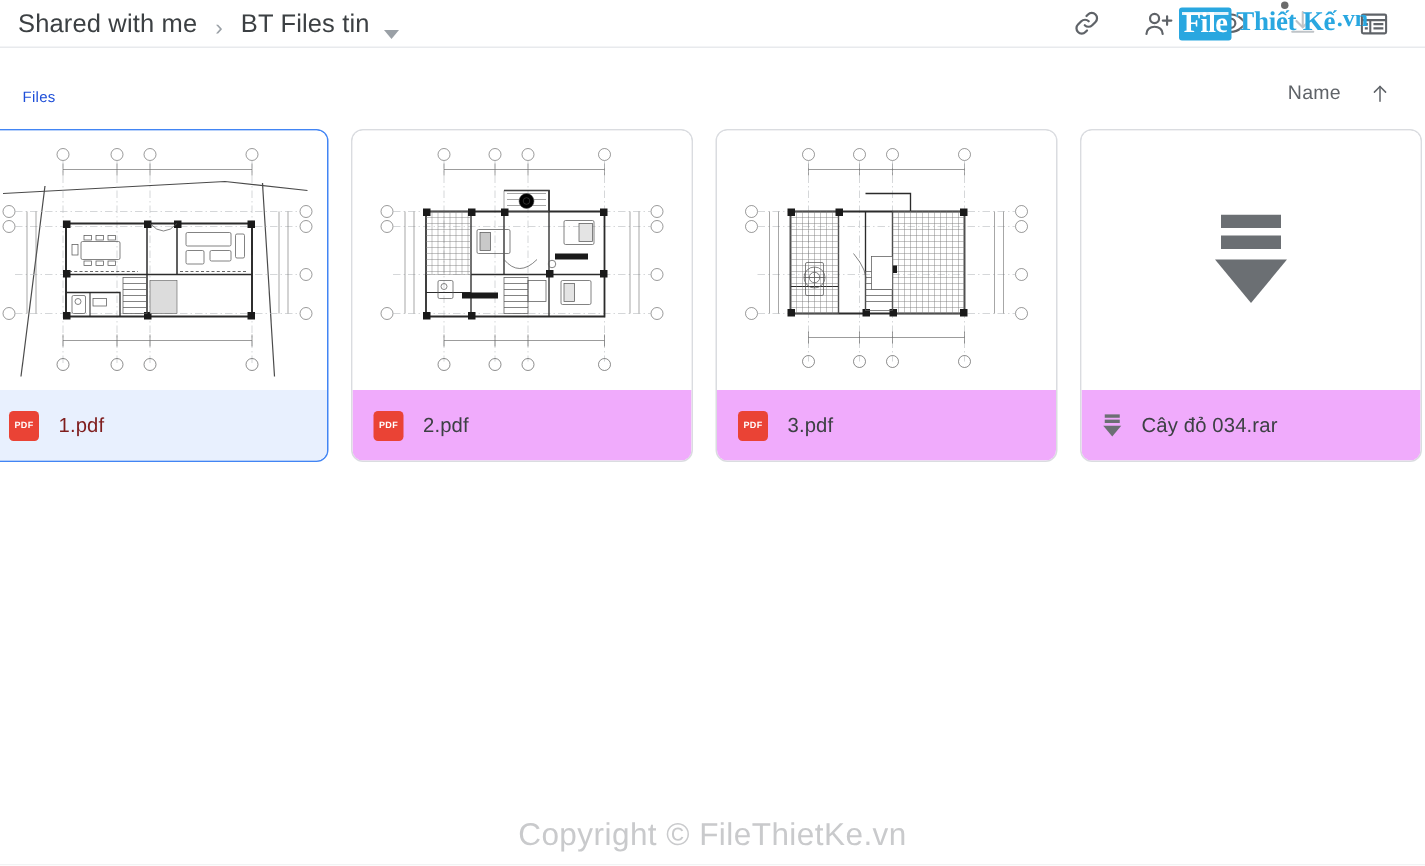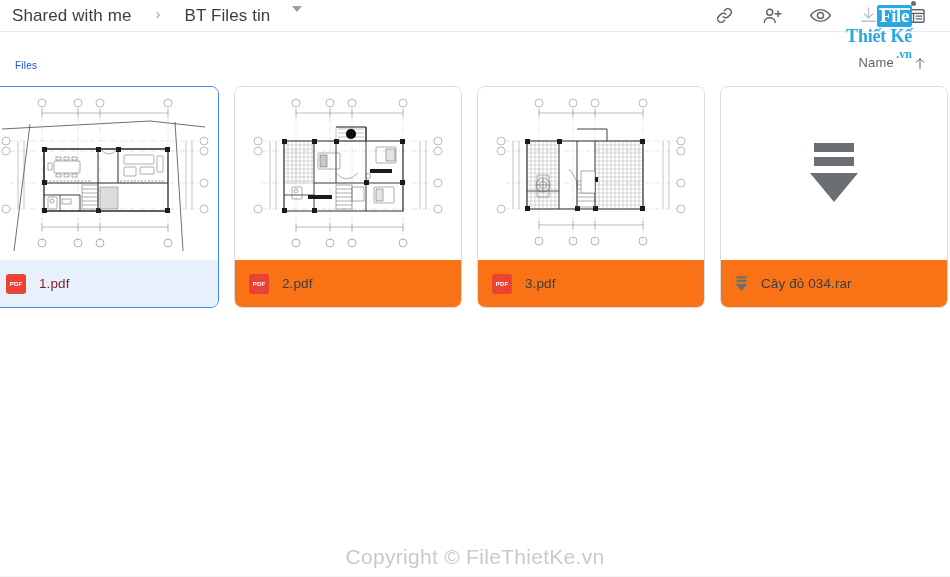--- a/index.html
+++ b/index.html
@@ -14,21 +14,21 @@
   
   .topbar {
     height: 31px;
     display: flex;
     align-items: center;
     padding: 0 10px 0 12px;
     background: #ffffff;
     position: relative;
     z-index: 5;
   }
-  .crumbs { display: flex; align-items: flex-start; flex: 0 0 auto; gap: 12px; }
+  .crumbs { display: flex; align-items: flex-end; flex: 0 0 auto; }
   .crumb {
     font-size: 17px;
     color: #3c4043;
     letter-spacing: .1px;
     white-space: nowrap;
     cursor: pointer;
   }
   .crumb.root { color: #3c4043; }
   .crumb-sep {
     margin: 0 12px;
@@ -62,24 +62,23 @@
     height: 1px;
     background: #e8eaed;
   }
 
   
   .wm-logo {
     position: absolute;
     right: 38px; top: 4px;
     z-index: 40;
     display: flex;
-    align-items: flex-end;
+    align-items: flex-start;
     pointer-events: none;
     user-select: none;
-    flex-direction: column;
   }
   .wm-file {
     background: #29a7e0;
     color: #ffffff;
     font-family: "Liberation Serif", serif;
     font-weight: bold;
     font-size: 19px;
     line-height: 19px;
     padding: 1px 3px 2px 3px;
     border-radius: 2px;
@@ -101,21 +100,21 @@
     font-weight: bold;
     font-size: 18px;
     letter-spacing: -.2px;
     margin-left: 3px;
     text-shadow: 0 0 1px rgba(255,255,255,.9);
   }
   .wm-vn {
     color: #29a7e0;
     font-family: "Liberation Serif", serif;
     font-weight: bold;
-    font-size: 12px;
+    font-size: 16px;
     margin-left: 1px;
   }
   .wm-dot {
     position: absolute;
     left: 68px; top: -3px;
     width: 5px; height: 5px;
     border-radius: 50%;
     background: #6b6b6b;
   }
 
@@ -178,21 +177,21 @@
     align-items: center;
     justify-content: center;
   }
   .card.selected .thumb { background: #ffffff; }
   .footer {
     height: 47px;
     display: flex;
     align-items: center;
     gap: 13px;
     padding: 0 14px;
-    background: #f97316;
+    background: #f0abfc;
     border-top: none;
   }
   .card.selected .footer { background: #e8f0fe; }
   .fname {
     font-size: 13.5px;
     color: #3c4043;
     letter-spacing: .1px;
     white-space: nowrap;
     overflow: hidden;
     text-overflow: ellipsis;

